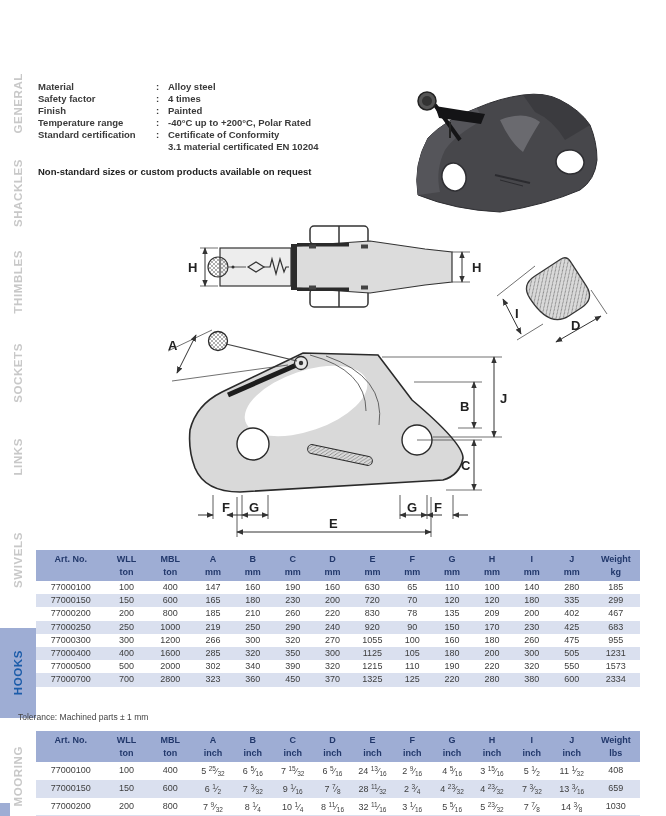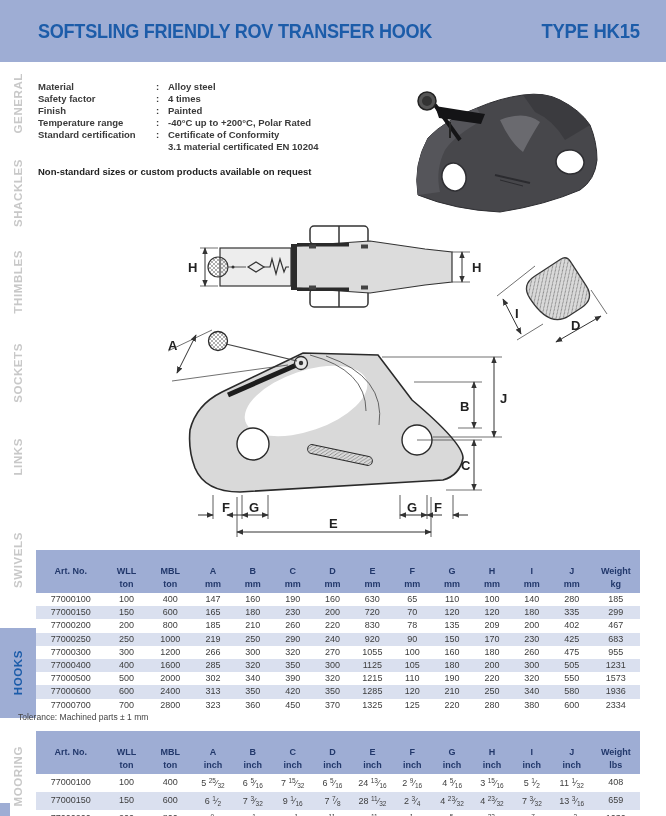--- a/index.html
+++ b/index.html
@@ -25,39 +25,35 @@
   .specs .col{width:12px;}
   .note{position:absolute;left:38px;top:166px;font-size:9.5px;font-weight:bold;color:#222;}
   
   svg{position:absolute;overflow:visible;}
   svg text{font-family:"Liberation Sans",sans-serif;font-weight:bold;fill:#222;}
   .dimtxt{font-size:13px;}
   
   table.tbl{position:absolute;left:36px;width:604px;border-collapse:collapse;table-layout:fixed;
         font-size:9px;color:#3d3d3d;}
   table.tbl th{background:#9EADD4;color:#22386B;font-weight:bold;font-size:9px;line-height:11px;padding:1px 0;text-align:center;}
-  table.tbl thead tr:first-child th{padding-top:16px;}
+  table.tbl thead tr:first-child th{padding-top:4px;}
   table.tbl thead tr:last-child th{padding-bottom:3px;}
   table.tbl td{text-align:center;padding:1px 0;line-height:11.2px;}
   table.tbl tbody tr:nth-child(even){background:#DAE0EF;}
   table.tbl sup{font-size:6.5px;vertical-align:0.45em;}
   table.tbl sub{font-size:6.5px;vertical-align:-0.25em;}
   .tol{position:absolute;left:18px;top:712px;font-size:8.5px;color:#444;}
   #tbl-metric{top:550px;}
   #tbl-imperial{top:731px;}
 </style>
 </head>
 <body>
 
 <div class="page">
 
-  <div class="hdr">
-    <div class="title">SOFTSLING FRIENDLY ROV TRANSFER HOOK</div>
-    <div class="type">TYPE HK15</div>
-  </div>
 
   <div class="side-item" style="top:58px">
       <span class="vlabel">GENERAL</span>
     </div>
   <div class="side-item" style="top:148px">
       <span class="vlabel">SHACKLES</span>
     </div>
   <div class="side-item" style="top:237px">
       <span class="vlabel">THIMBLES</span>
     </div>
@@ -426,36 +422,20 @@
           <td>320</td>
           <td>1215</td>
           <td>110</td>
           <td>190</td>
           <td>220</td>
           <td>320</td>
           <td>550</td>
           <td>1573</td>
         </tr>
         <tr>
-          <td>77000600</td>
-          <td>600</td>
-          <td>2400</td>
-          <td>313</td>
-          <td>350</td>
-          <td>420</td>
-          <td>350</td>
-          <td>1285</td>
-          <td>120</td>
-          <td>210</td>
-          <td>250</td>
-          <td>340</td>
-          <td>580</td>
-          <td>1936</td>
-        </tr>
-        <tr>
           <td>77000700</td>
           <td>700</td>
           <td>2800</td>
           <td>323</td>
           <td>360</td>
           <td>450</td>
           <td>370</td>
           <td>1325</td>
           <td>125</td>
           <td>220</td>

